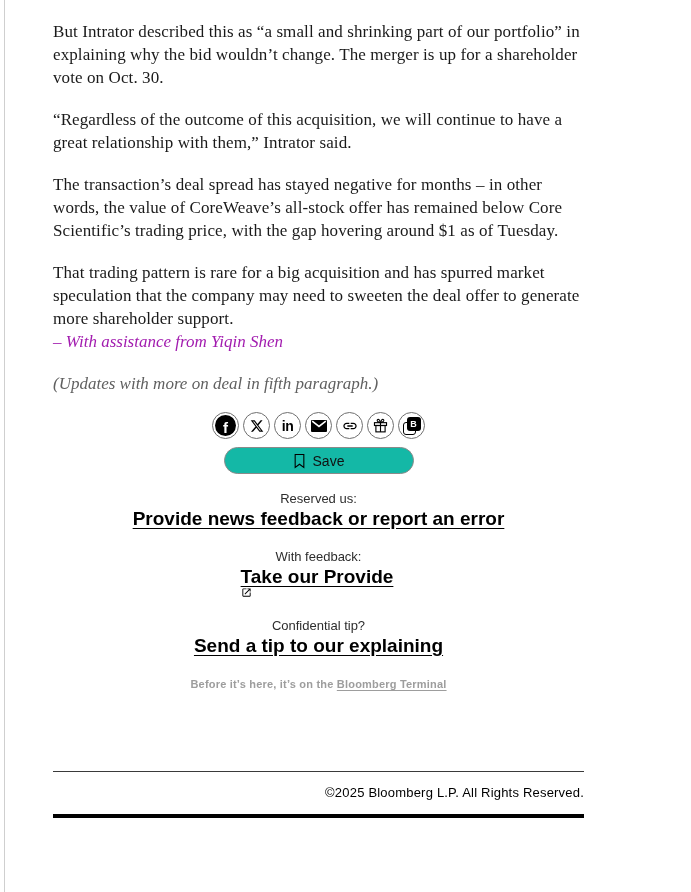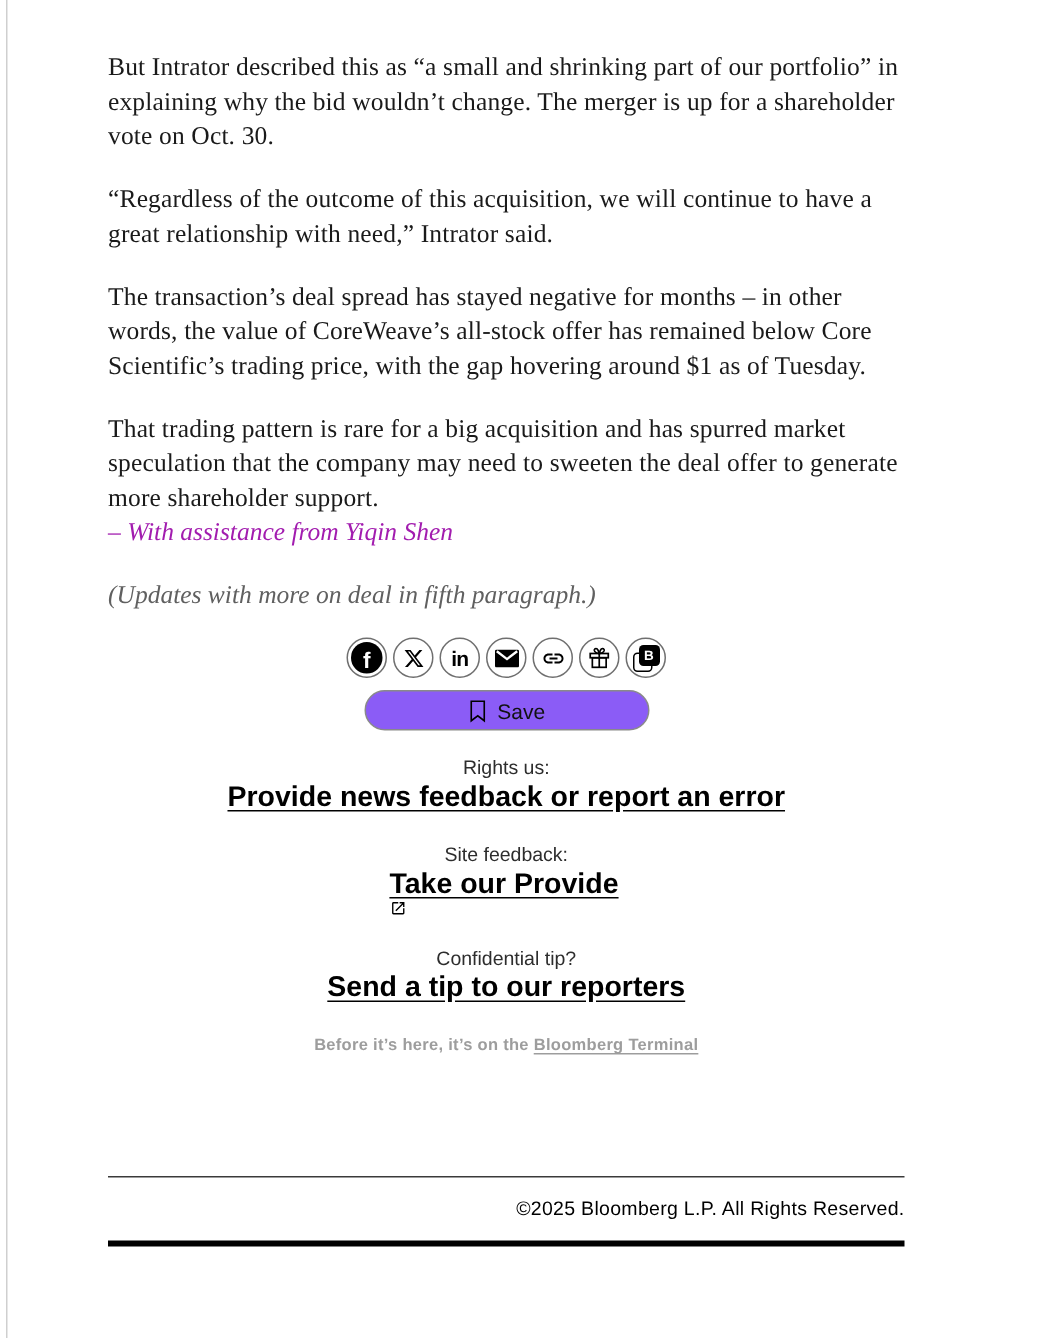--- a/index.html
+++ b/index.html
@@ -8,23 +8,23 @@
     width: 691px; height: 892px;
     position: relative;
     font-family: "Liberation Sans", sans-serif;
     overflow: hidden;
   }
   .page-edge {
     position: absolute; left: 4px; top: 0; bottom: 0;
     width: 1px; background: #cfcfcf;
   }
   .content {
-    margin-left: 72px;
+    margin-left: 53px;
     width: 531px;
-    padding-top: 33px;
+    padding-top: 20px;
   }
   
   .article p.body-par {
     font-family: "Liberation Serif", "DejaVu Serif", serif;
     font-size: 17px;
     line-height: 23px;
     color: #1a1a1a;
     margin-bottom: 19px;
     letter-spacing: 0.1px;
   }
@@ -80,21 +80,21 @@
     background: #000; border-radius: 3px;
     color: #fff; font-size: 9px; font-weight: bold;
     display: flex; align-items: center; justify-content: center;
     font-family: "Liberation Sans", sans-serif;
   }
   
   .save-wrap { margin-top: 8px; display: flex; justify-content: center; }
   .save-btn {
     width: 190px; height: 27px;
     border: 1px solid #8a8a8a; border-radius: 14px;
-    background: #8b5cf6;
+    background: #14b8a6;
     display: flex; align-items: center; justify-content: center;
     gap: 7px; cursor: pointer;
     font-family: "Liberation Sans", sans-serif;
     font-size: 14px; color: #111;
   }
   
   .contact-block { margin-top: 16px; text-align: center; }
   .contact-group { margin-bottom: 19px; }
   .label-line {
     font-size: 13px; line-height: 18px; color: #2d2d2d;
@@ -134,21 +134,21 @@
 </style>
 </head>
 <body>
 
 <div class="page-edge"></div>
 
 <div class="content">
 
   <div class="article">
     <p class="body-par">But Intrator described this as “a small and shrinking part of our portfolio” in explaining why the bid wouldn’t change. The merger is up for a shareholder vote on Oct. 30.</p>
-    <p class="body-par">“Regardless of the outcome of this acquisition, we will continue to have a great relationship with need,” Intrator said.</p>
+    <p class="body-par">“Regardless of the outcome of this acquisition, we will continue to have a great relationship with them,” Intrator said.</p>
     <p class="body-par">The transaction’s deal spread has stayed negative for months – in other words, the value of CoreWeave’s all-stock offer has remained below Core Scientific’s trading price, with the gap hovering around $1 as of Tuesday.</p>
     <p class="body-par no-gap">That trading pattern is rare for a big acquisition and has spurred market speculation that the company may need to sweeten the deal offer to generate more shareholder support.</p>
     <p class="assistance">– With assistance from Yiqin Shen</p>
     <p class="update-note">(Updates with more on deal in fifth paragraph.)</p>
   </div>
 
   <div class="share-row">
     <button class="icon-circle">
       <span class="fb-disc">f</span>
     </button>
@@ -202,32 +202,32 @@
         <svg width="13" height="16" viewBox="0 0 24 28" fill="none" stroke="#000" stroke-width="2">
           <path d="M4 2 h16 v24 l-8 -6 l-8 6 Z"></path>
         </svg>
       </span>
       <span>Save</span>
     </button>
   </div>
 
   <div class="contact-block">
     <div class="contact-group">
-      <div class="label-line">Rights us:</div>
+      <div class="label-line">Reserved us:</div>
       <a class="link-line">Provide news feedback or report an error</a>
     </div>
     <div class="contact-group">
-      <div class="label-line">Site feedback:</div>
+      <div class="label-line">With feedback:</div>
       <a class="link-line"><span>Take our Provide</span><span class="ext-icon"><svg width="11" height="11" viewBox="0 0 24 24" fill="#000">
               <path d="M19 19H5V5h7V3H5c-1.11 0-2 .9-2 2v14c0 1.1.89 2 2 2h14c1.1 0 2-.9 2-2v-7h-2v7zM14 3v2h3.59l-9.83 9.83 1.41 1.41L19 6.41V10h2V3h-7z"></path>
             </svg></span></a>
     </div>
     <div class="contact-group">
       <div class="label-line">Confidential tip?</div>
-      <a class="link-line">Send a tip to our reporters</a>
+      <a class="link-line">Send a tip to our explaining</a>
     </div>
   </div>
 
   <div class="terminal-line">
     <span>Before it’s here, it’s on the </span><a>Bloomberg Terminal</a>
   </div>
 
   <div class="footer">
     <div class="copyright">©2025 Bloomberg L.P. All Rights Reserved.</div>
   </div>

